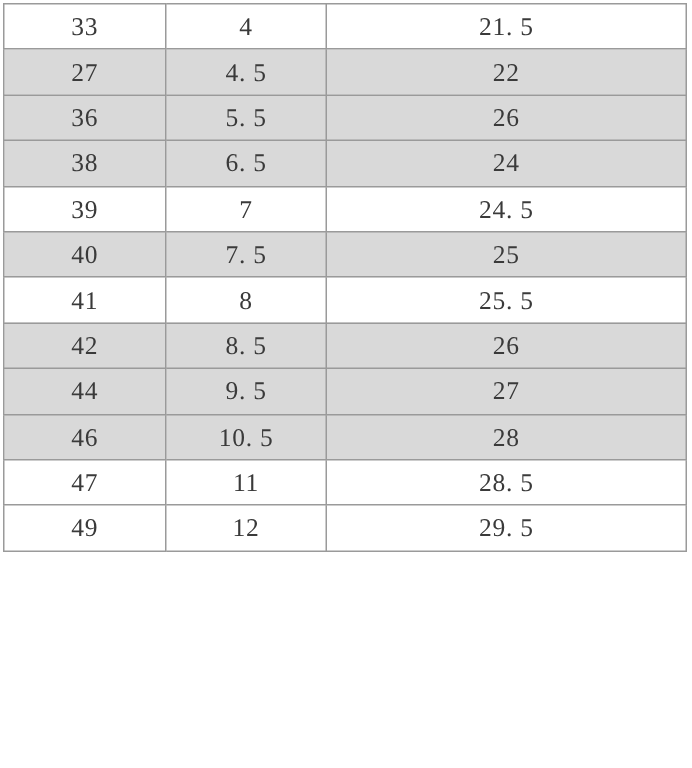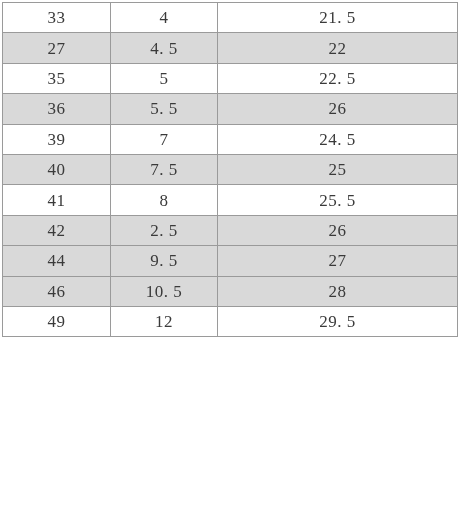--- a/index.html
+++ b/index.html
@@ -68,59 +68,64 @@
       <tr class="plain">
         <td>33</td>
         <td>4</td>
         <td>21. 5</td>
       </tr>
       <tr class="shaded">
         <td>27</td>
         <td>4. 5</td>
         <td>22</td>
       </tr>
-      <tr class="plain">
-        <td>35</td>
-        <td>5</td>
-        <td>22. 5</td>
-      </tr>
       <tr class="shaded">
         <td>36</td>
         <td>5. 5</td>
         <td>26</td>
+      </tr>
+      <tr class="shaded">
+        <td>38</td>
+        <td>6. 5</td>
+        <td>24</td>
       </tr>
       <tr class="plain">
         <td>39</td>
         <td>7</td>
         <td>24. 5</td>
       </tr>
       <tr class="shaded">
         <td>40</td>
         <td>7. 5</td>
         <td>25</td>
       </tr>
       <tr class="plain">
         <td>41</td>
         <td>8</td>
         <td>25. 5</td>
       </tr>
       <tr class="shaded">
         <td>42</td>
-        <td>2. 5</td>
+        <td>8. 5</td>
         <td>26</td>
       </tr>
       <tr class="shaded">
         <td>44</td>
         <td>9. 5</td>
         <td>27</td>
       </tr>
       <tr class="shaded">
         <td>46</td>
         <td>10. 5</td>
         <td>28</td>
       </tr>
       <tr class="plain">
+        <td>47</td>
+        <td>11</td>
+        <td>28. 5</td>
+      </tr>
+      <tr class="plain">
         <td>49</td>
         <td>12</td>
         <td>29. 5</td>
       </tr>
     </tbody>
 </table>
 
 </body></html>

